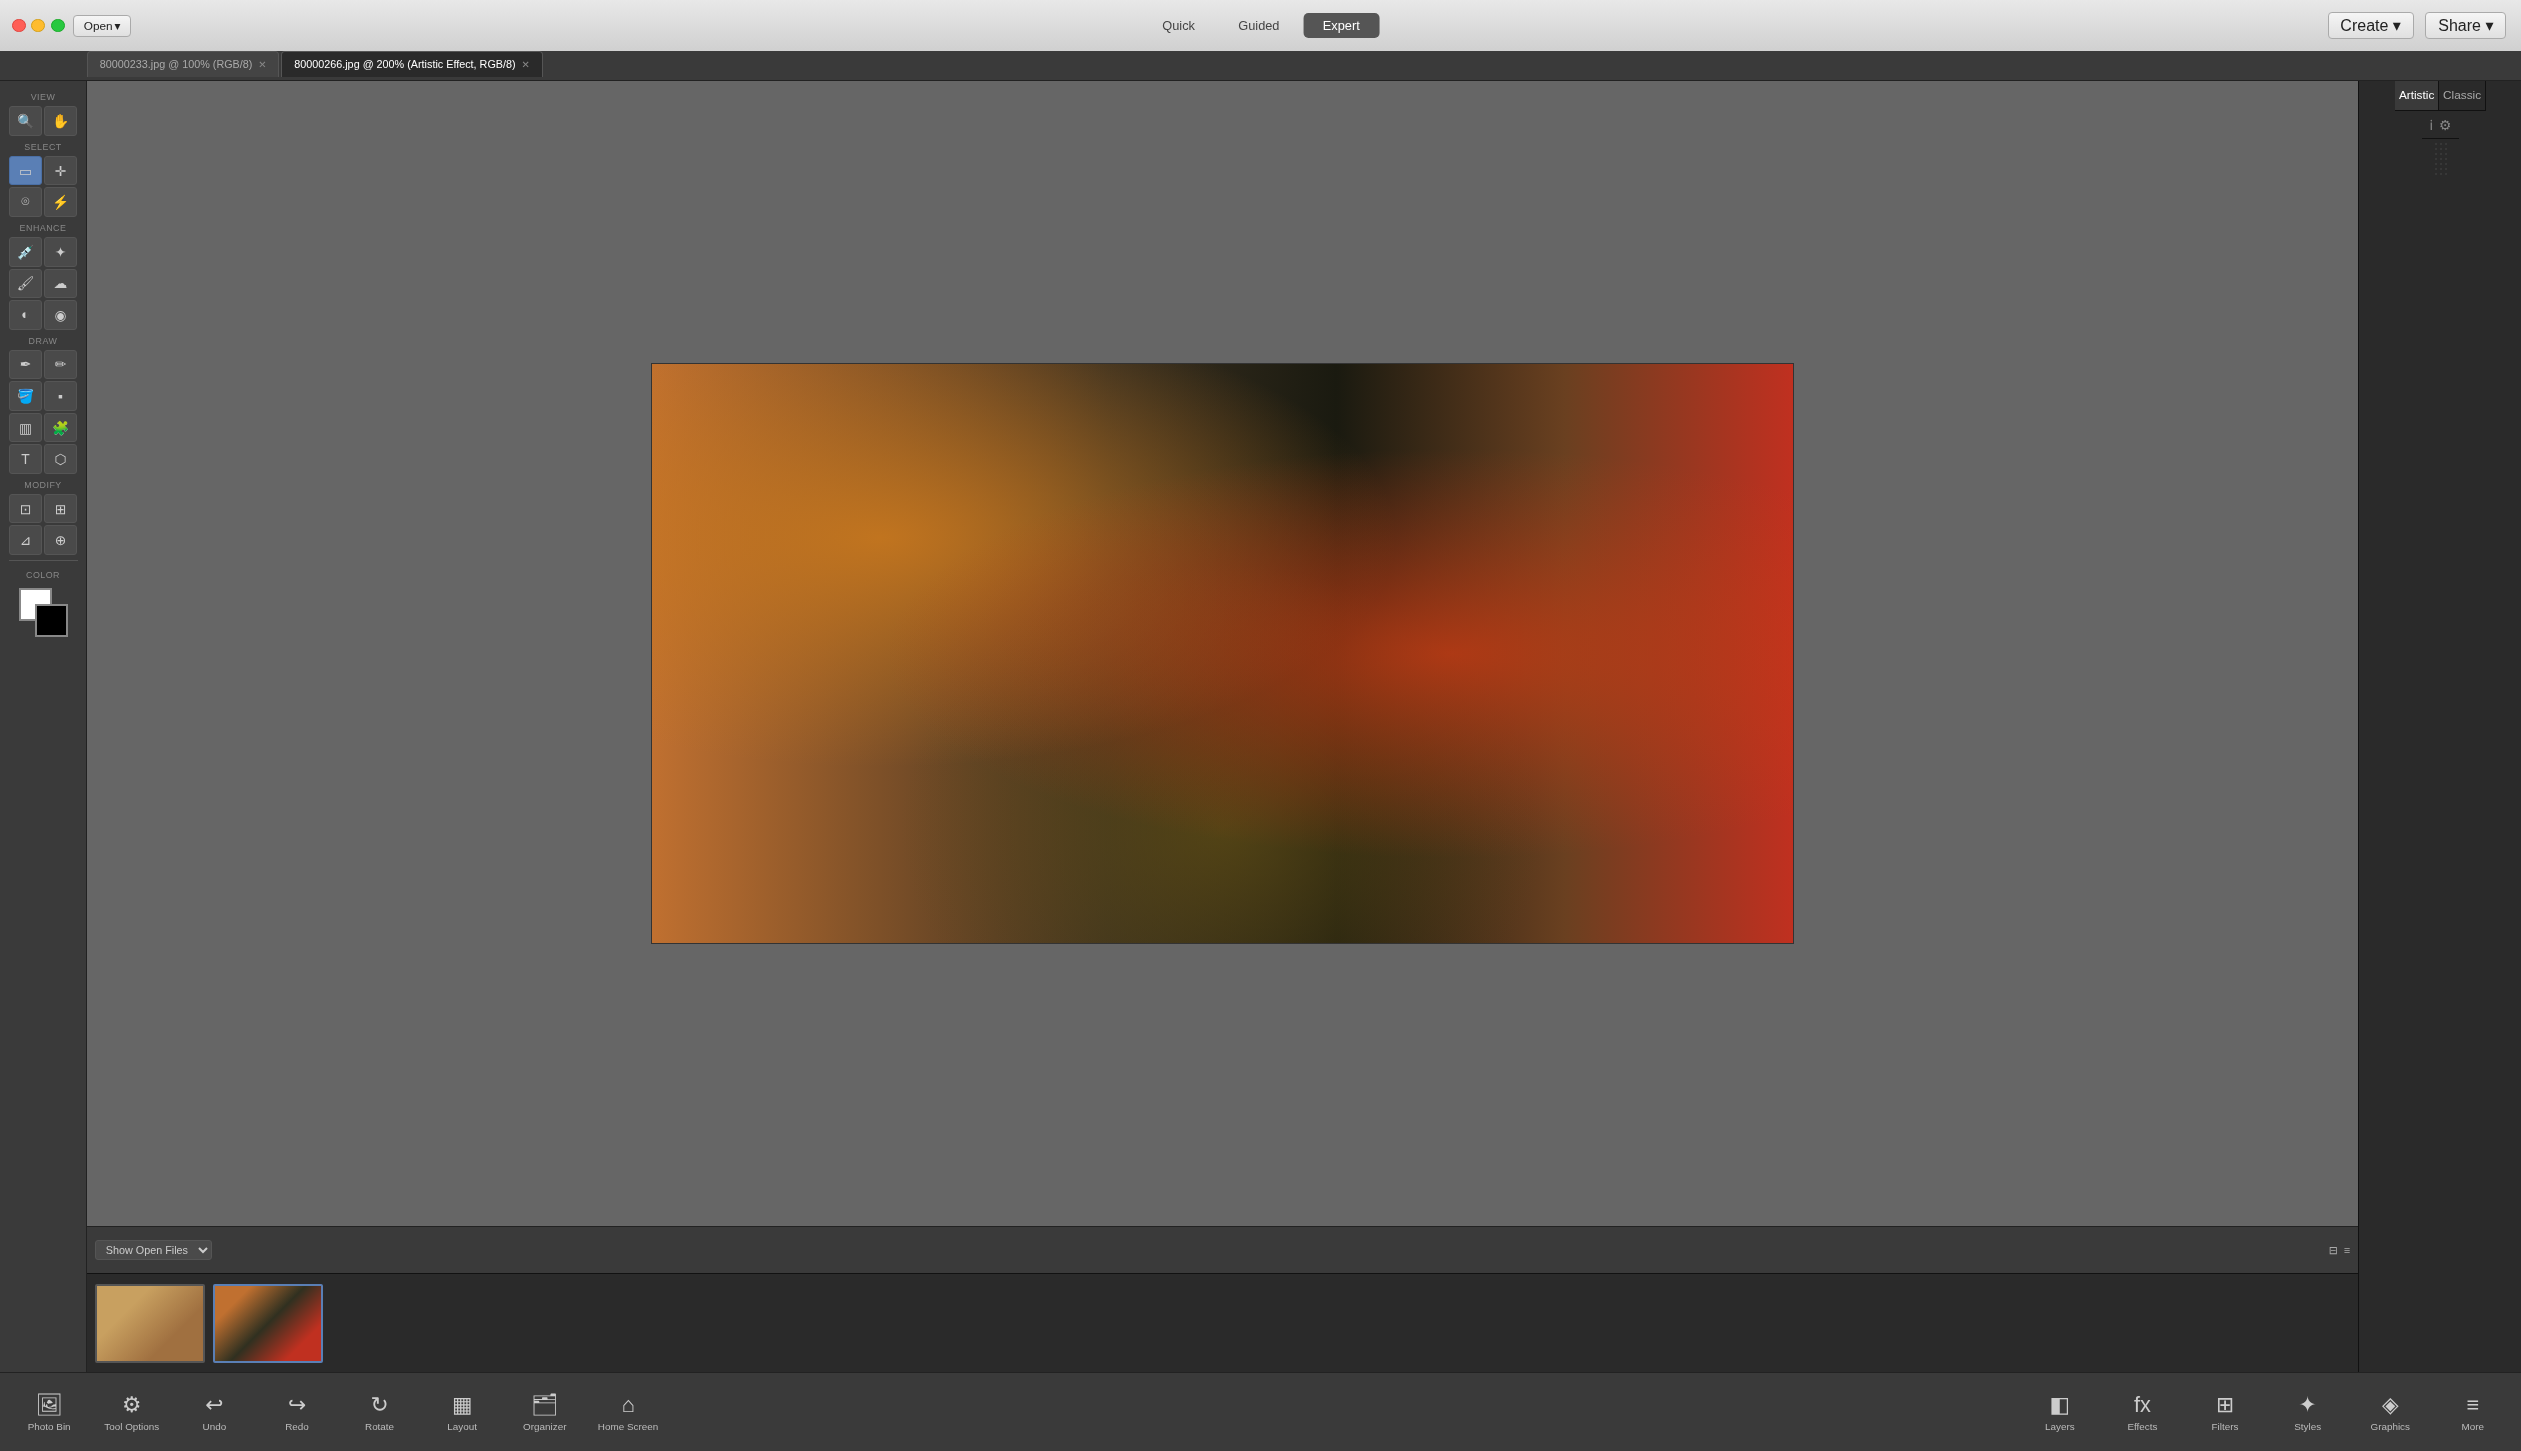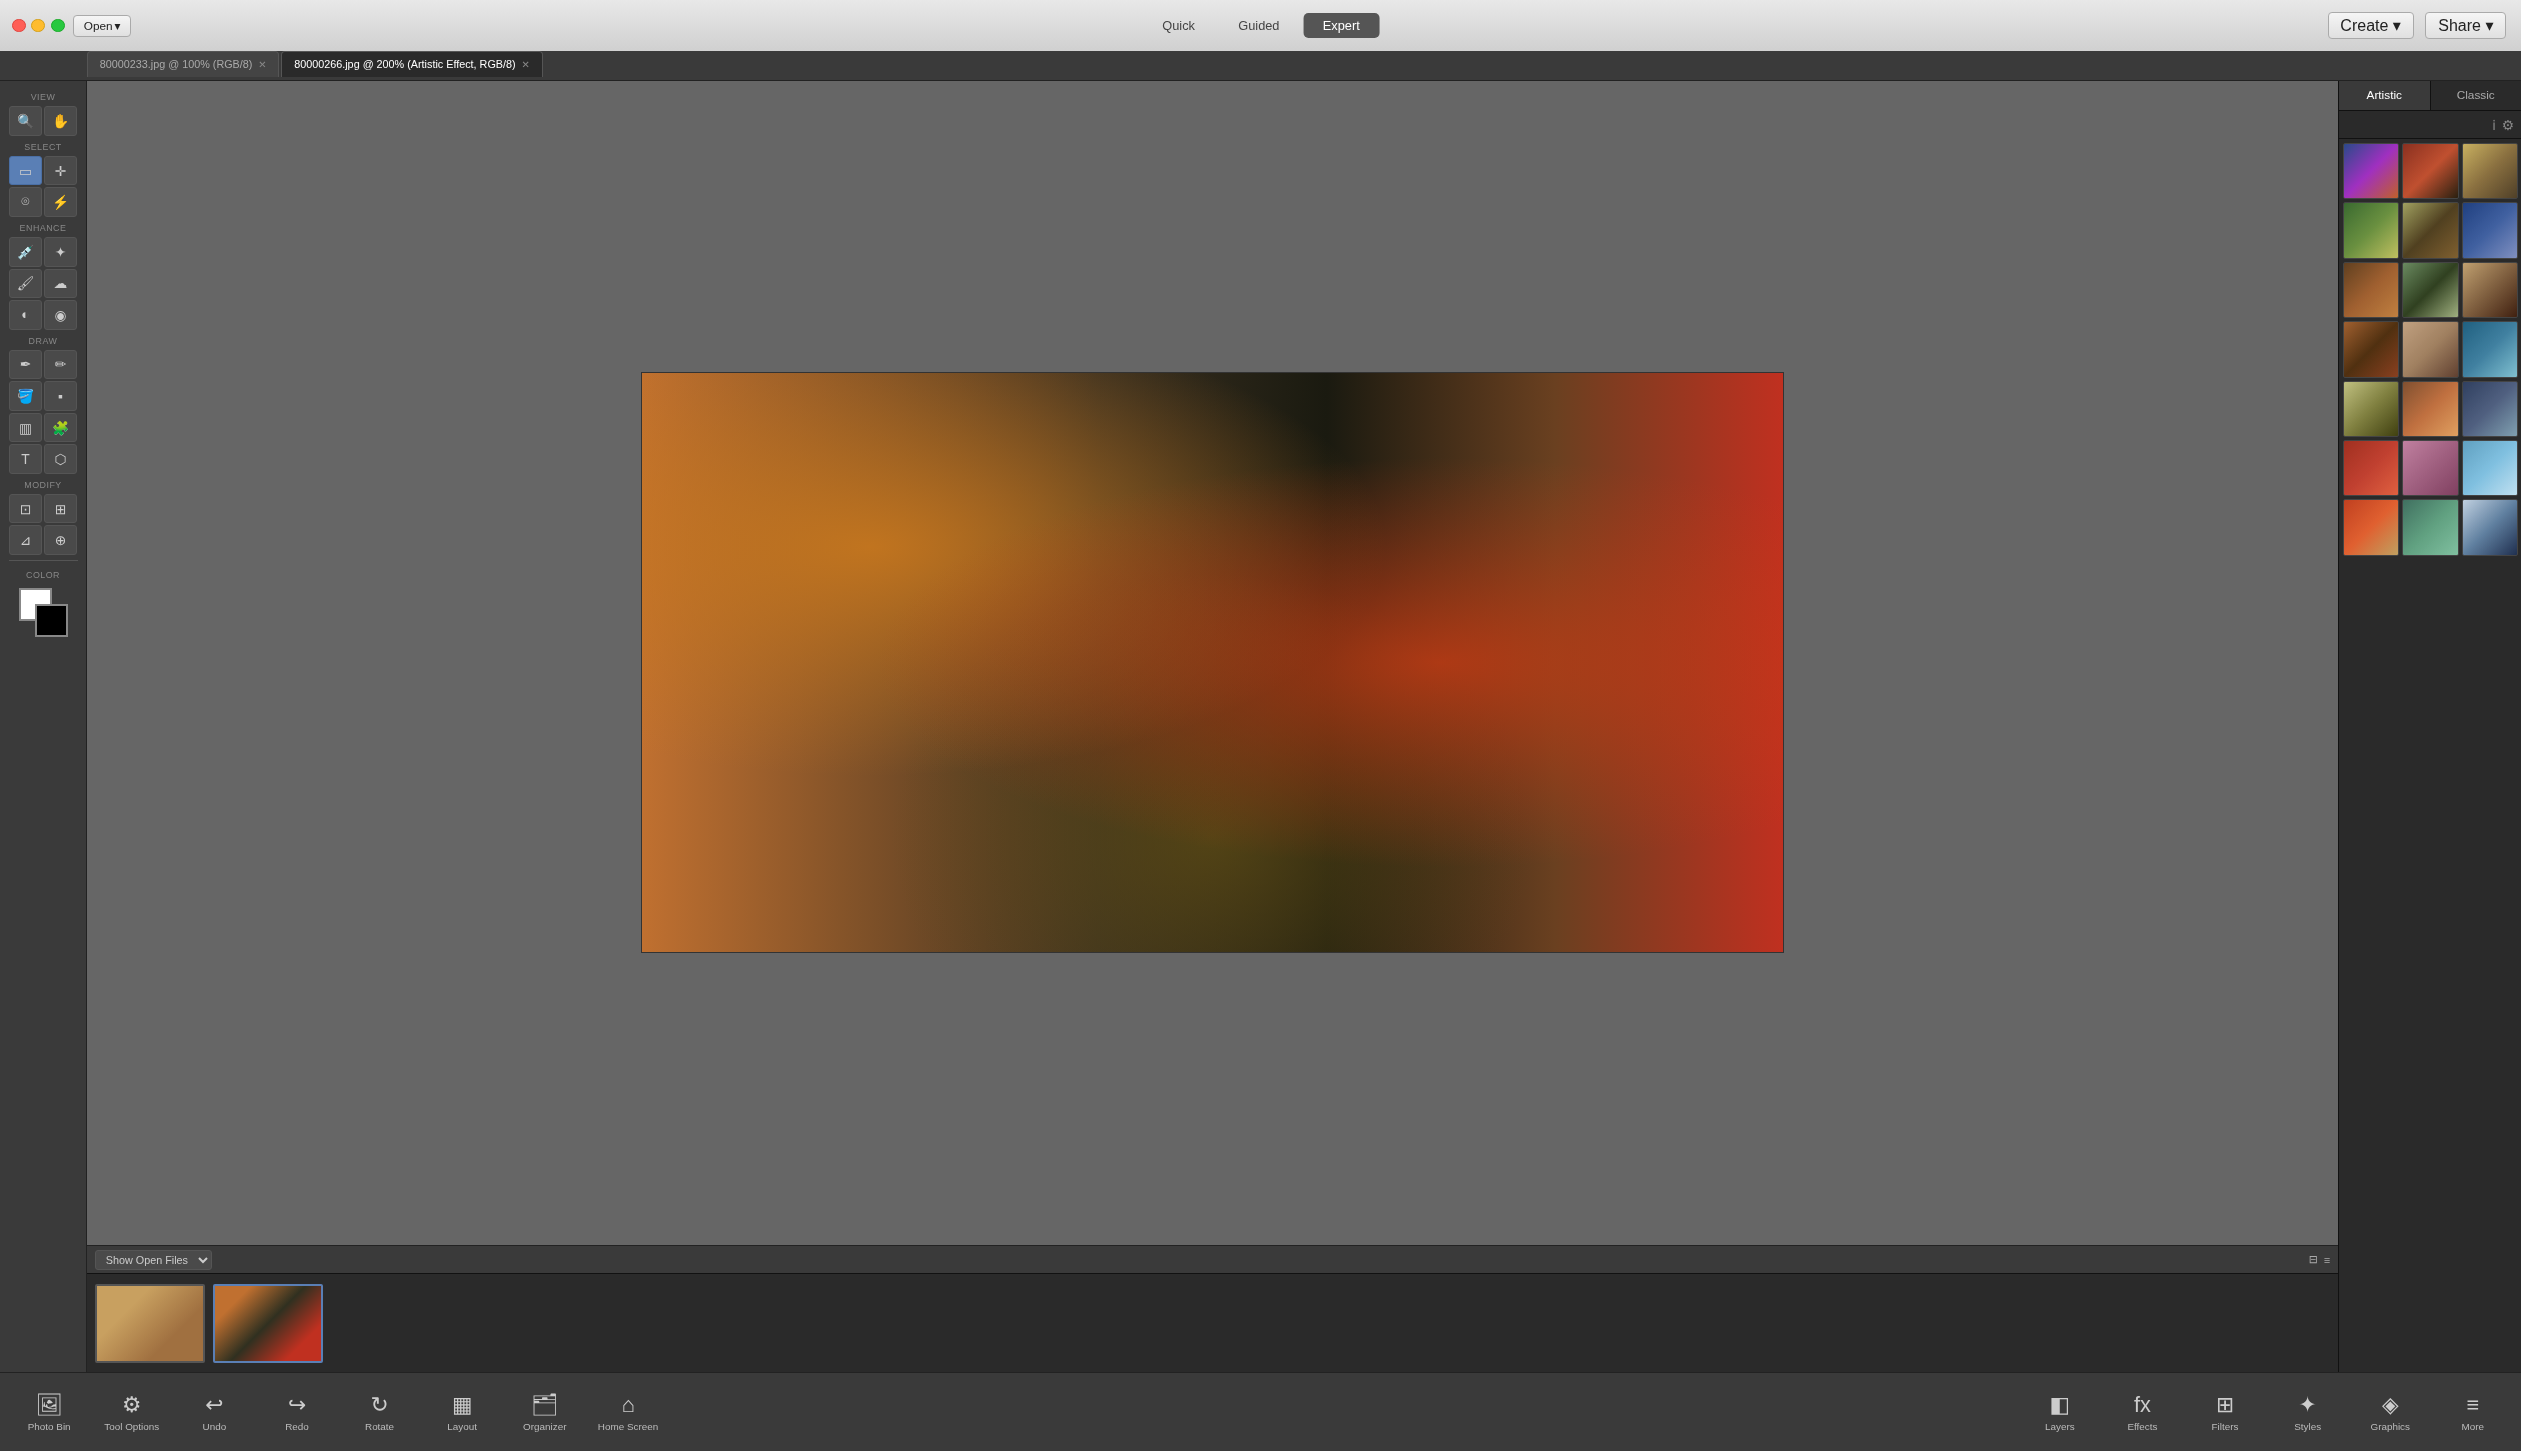--- a/index.html
+++ b/index.html
@@ -252,21 +252,21 @@
       padding: 0 7.9px;
       gap: 11.8px;
       font-size: 9.9px;
       color: #aaa;
       border-top: 1px solid #222;
     }
 
     
     .photo-bin-bar {
       background: #3a3a3a;
-      height: 28px;
+      height: 47px;
       display: flex;
       align-items: center;
       padding: 0 7.9px;
       gap: 7.9px;
       border-top: 1px solid #222;
     }
     .photo-bin-select {
       background: #4a4a4a;
       border: 1px solid #555;
       color: #ccc;
@@ -297,26 +297,27 @@
     .photo-thumb.active { border-color: #5a7fb5; }
     .photo-thumb-inner {
       width: 100%;
       height: 100%;
     }
     .thumb1 { background: linear-gradient(135deg, #c8a060 30%, #a07040 70%); }
     .thumb2 { background: linear-gradient(135deg, #c07030 20%, #303020 50%, #c03020 80%); }
 
     
     .right-panel {
-      width: 184px;
+      width: 164px;
       background: #2a2a2a;
       display: flex;
       flex-direction: column;
       flex-shrink: 0;
       border-left: 1px solid #111;
+      align-items: center;
     }
     .right-panel-tabs {
       display: flex;
       border-bottom: 1px solid #111;
     }
     .rp-tab {
       flex: 1;
       padding: 7.9px 3.9px;
       text-align: center;
       font-size: 11.8px;

